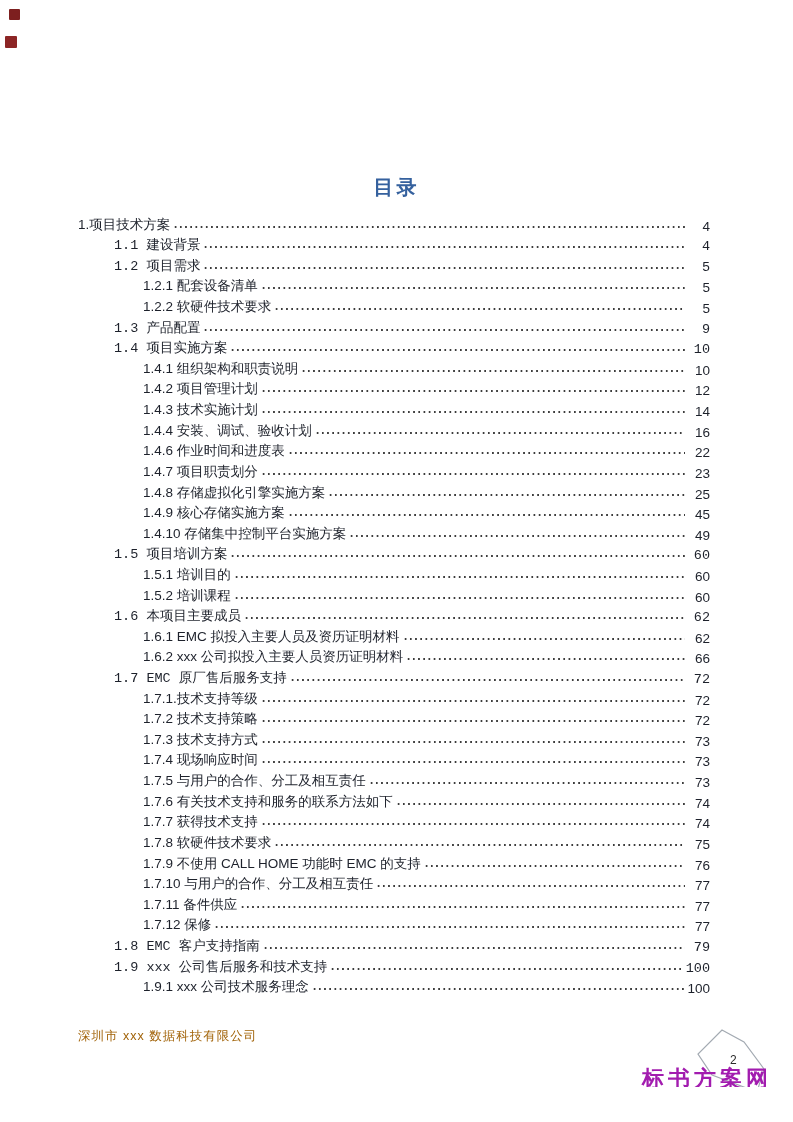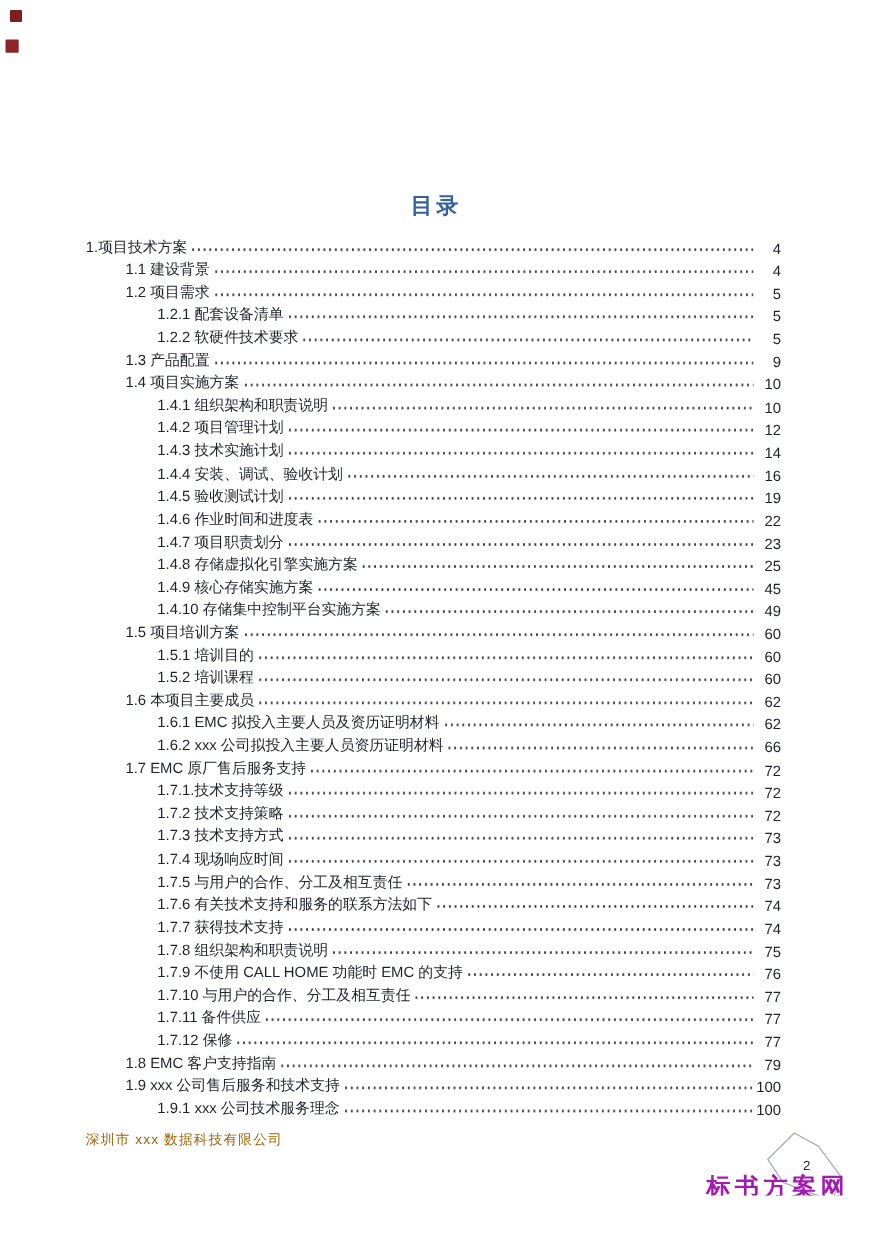--- a/index.html
+++ b/index.html
@@ -23,21 +23,21 @@
   .toc{
     position:absolute;left:78px;top:213px;width:632px;
   }
   .toc-row{
     display:flex;align-items:flex-end;
     height:20.62px;
     font-size:13.5px;color:#1d212b;
     cursor:pointer;
   }
   .toc-row.lvl0{padding-left:0;}
-  .toc-row.lvl1{padding-left:36px;}
+  .toc-row.lvl1{padding-left:36px;font-family:Liberation Mono, monospace;}
   .toc-row.lvl2{padding-left:65px;}
   .toc-label{white-space:nowrap;}
   .dots{
     flex:1;align-self:flex-end;
     height:6px;margin:0 3px 4px 3px;
     background-image:radial-gradient(circle,#3c3c3c 0.9px,transparent 1.25px);
     background-size:5.2px 6px;
     background-repeat:repeat-x;
     background-position:left bottom;
   }
@@ -125,25 +125,20 @@
         <span class="toc-label">1.4.3 技术实施计划</span>
         <span class="dots"></span>
         <span class="pg">14</span>
       </div>
       <div class="toc-row lvl2">
         <span class="toc-label">1.4.4 安装、调试、验收计划</span>
         <span class="dots"></span>
         <span class="pg">16</span>
       </div>
       <div class="toc-row lvl2">
-        <span class="toc-label">1.4.5 验收测试计划</span>
-        <span class="dots"></span>
-        <span class="pg">19</span>
-      </div>
-      <div class="toc-row lvl2">
         <span class="toc-label">1.4.6 作业时间和进度表</span>
         <span class="dots"></span>
         <span class="pg">22</span>
       </div>
       <div class="toc-row lvl2">
         <span class="toc-label">1.4.7 项目职责划分</span>
         <span class="dots"></span>
         <span class="pg">23</span>
       </div>
       <div class="toc-row lvl2">
@@ -225,21 +220,21 @@
         <span class="toc-label">1.7.6 有关技术支持和服务的联系方法如下</span>
         <span class="dots"></span>
         <span class="pg">74</span>
       </div>
       <div class="toc-row lvl2">
         <span class="toc-label">1.7.7 获得技术支持</span>
         <span class="dots"></span>
         <span class="pg">74</span>
       </div>
       <div class="toc-row lvl2">
-        <span class="toc-label">1.7.8 组织架构和职责说明</span>
+        <span class="toc-label">1.7.8 软硬件技术要求</span>
         <span class="dots"></span>
         <span class="pg">75</span>
       </div>
       <div class="toc-row lvl2">
         <span class="toc-label">1.7.9 不使用 CALL HOME 功能时 EMC 的支持</span>
         <span class="dots"></span>
         <span class="pg">76</span>
       </div>
       <div class="toc-row lvl2">
         <span class="toc-label">1.7.10 与用户的合作、分工及相互责任</span>

